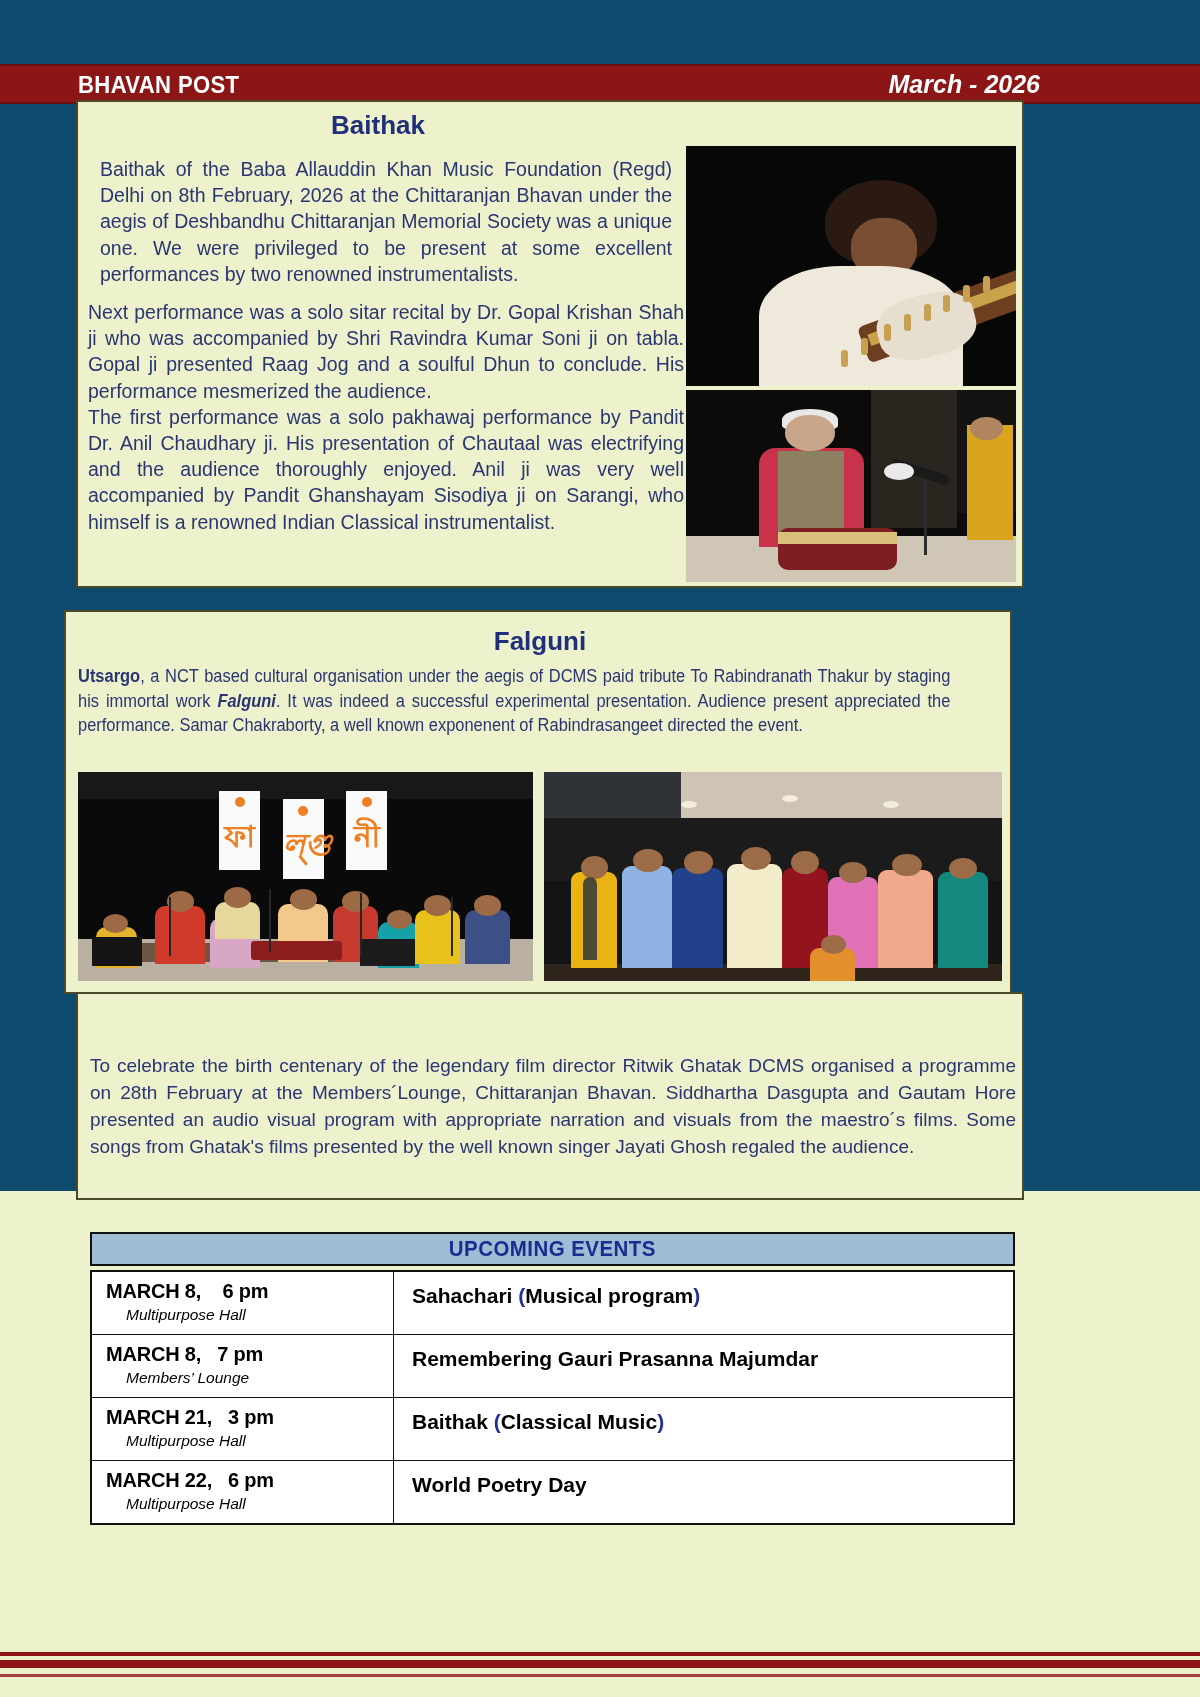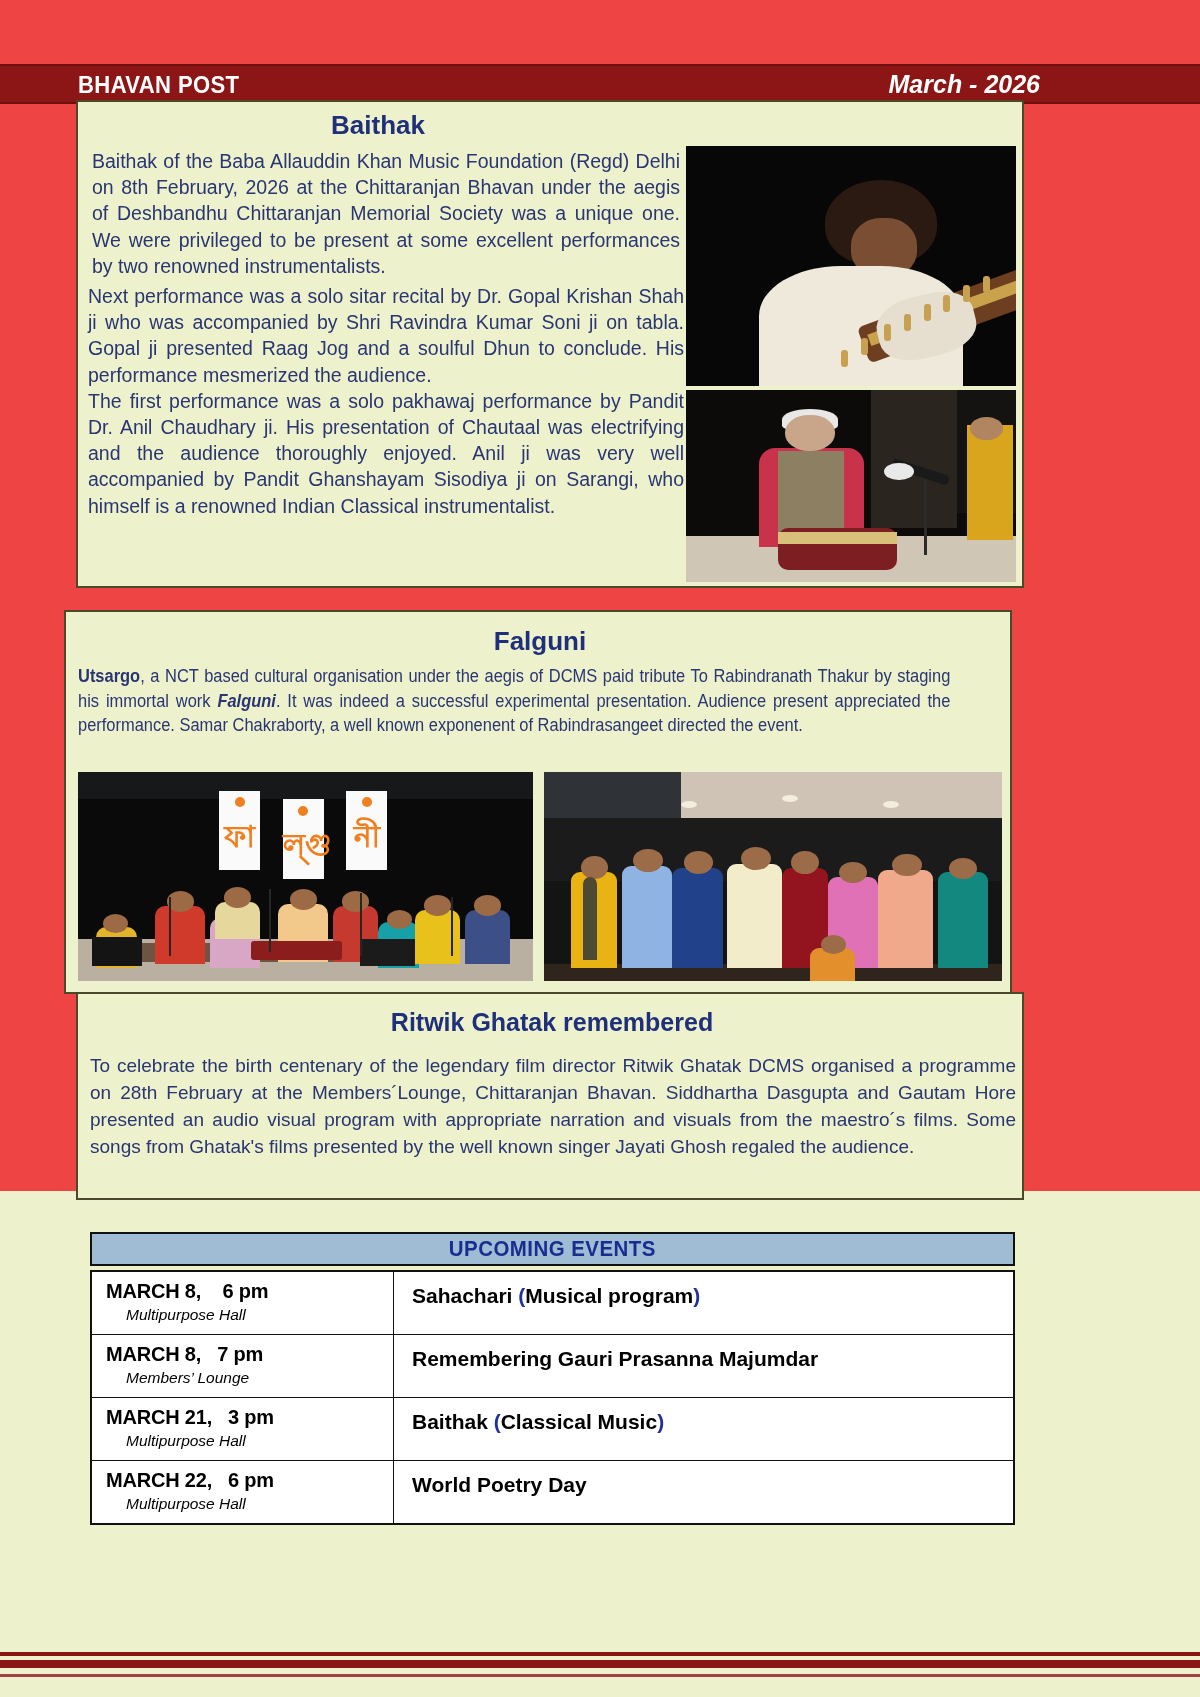--- a/index.html
+++ b/index.html
@@ -3,21 +3,21 @@
 <meta charset="utf-8">
 <style>
   html,body{margin:0;padding:0;}
   body{
     width:1200px;height:1697px;
     background:#edf2cd;
     font-family:"Liberation Sans", sans-serif;
     overflow:hidden;
     position:relative;
   }
-  .page{position:relative;width:1200px;height:1191px;background:#ef4444;}
+  .page{position:relative;width:1200px;height:1191px;background:#0c4a6e;}
 
   
   .masthead{
     position:absolute;left:0;top:64px;width:1200px;height:36px;
     background:#8c1515;
     border-top:2px solid #6d0f0f;border-bottom:2px solid #6d0f0f;
   }
   .masthead-title{
     position:absolute;left:78px;top:5px;
     color:#ffffff;font-size:24px;font-weight:bold;letter-spacing:.4px;
@@ -179,21 +179,21 @@
   <div class="masthead">
     <div class="masthead-title">BHAVAN POST</div>
     <div class="masthead-date">March - 2026</div>
   </div>
 
   <div class="box" id="box-baithak">
 
     <div class="sec-title" id="baithak-title">Baithak</div>
 
     <div class="body-text" id="baithak-text">
-      <p style="margin:4px">Baithak of the Baba Allauddin Khan Music Foundation (Regd) Delhi on 8th February, 2026 at the Chittaranjan Bhavan under the aegis of Deshbandhu Chittaranjan Memorial Society was a unique one. We were privileged to be present at some excellent performances by two renowned instrumentalists.</p>
+      <p style="margin:12px">Baithak of the Baba Allauddin Khan Music Foundation (Regd) Delhi on 8th February, 2026 at the Chittaranjan Bhavan under the aegis of Deshbandhu Chittaranjan Memorial Society was a unique one. We were privileged to be present at some excellent performances by two renowned instrumentalists.</p>
       <p style="margin:0">Next performance was a solo sitar recital by Dr. Gopal Krishan Shah ji who was accompanied by Shri Ravindra Kumar Soni ji on tabla. Gopal ji presented Raag Jog and a soulful Dhun to conclude. His performance mesmerized the audience.</p>
       <p style="margin:0">The first performance was a solo pakhawaj performance by Pandit Dr. Anil Chaudhary ji. His presentation of Chautaal was electrifying and the audience thoroughly enjoyed. Anil ji was very well accompanied by Pandit Ghanshayam Sisodiya ji on Sarangi, who himself is a renowned Indian Classical instrumentalist.</p>
     </div>
 
     <div class="photo" id="photo-sitar">
       <div class="ph sit-bg"></div>
       <div class="ph sit-head"></div>
       <div class="ph sit-face"></div>
       <div class="ph sit-body"></div>
       <div class="ph sit-neck"></div>
@@ -239,21 +239,21 @@
       <div class="ph ch-ceil"></div>
       <div class="ph ch-stage"></div>
       <div class="ph ch-carpet"></div>
 
       <div class="ch-banner" style="left:31%;top:9%;width:9%;height:38%;">
         <div class="ch-bdot" style="top:8%"></div>
         <div class="ch-bchar" style="top:28%;font-size:30px;">ফা</div>
       </div>
       <div class="ch-banner" style="left:45%;top:13%;width:9%;height:38%;">
         <div class="ch-bdot" style="top:8%"></div>
-        <div class="ch-bchar" style="top:28%;font-size:30px;">ল্গু</div>
+        <div class="ch-bchar" style="top:28%;font-size:30px;font-style:italic;">ল্গু</div>
       </div>
       <div class="ch-banner" style="left:59%;top:9%;width:9%;height:38%;">
         <div class="ch-bdot" style="top:8%"></div>
         <div class="ch-bchar" style="top:28%;font-size:30px;">নী</div>
       </div>
 
       <div class="ch-p" style="left:4%;top:74%;width:9%;height:20%;background:#e3b429;"></div>
       <div class="ch-h" style="left:5.5%;top:68%;width:5.5%;height:9%;"></div>
 
       <div class="ch-p" style="left:17%;top:64%;width:11%;height:28%;background:#cf3a2b;"></div>
@@ -323,21 +323,20 @@
 
       <div class="gp-p" style="left:86%;top:48%;width:11%;height:46%;background:#12887f;"></div>
       <div class="gp-h" style="left:88.5%;top:41%;width:6%;height:10%;"></div>
 
       <div class="gp-p" style="left:58%;top:84%;width:10%;height:16%;background:#e28f2c;"></div>
       <div class="gp-h" style="left:60.5%;top:78%;width:5.5%;height:9%;"></div>
     </div>
   </div>
 
   <div class="box" id="box-ritwik">
-    <div class="sec-title" id="ritwik-title">Ritwik Ghatak remembered</div>
     <div class="body-text" id="ritwik-text">To celebrate the birth centenary of the legendary film director Ritwik Ghatak DCMS organised a programme on 28th February at the Members´Lounge, Chittaranjan Bhavan. Siddhartha Dasgupta and Gautam Hore presented an audio visual program with appropriate narration and visuals from the maestro´s films. Some songs from Ghatak's films presented by the well known singer Jayati Ghosh regaled the audience.</div>
   </div>
 
   <div id="events">
     <div id="events-header">
       <span>UPCOMING EVENTS</span>
     </div>
 
     <table id="events-table">
       <tbody>

